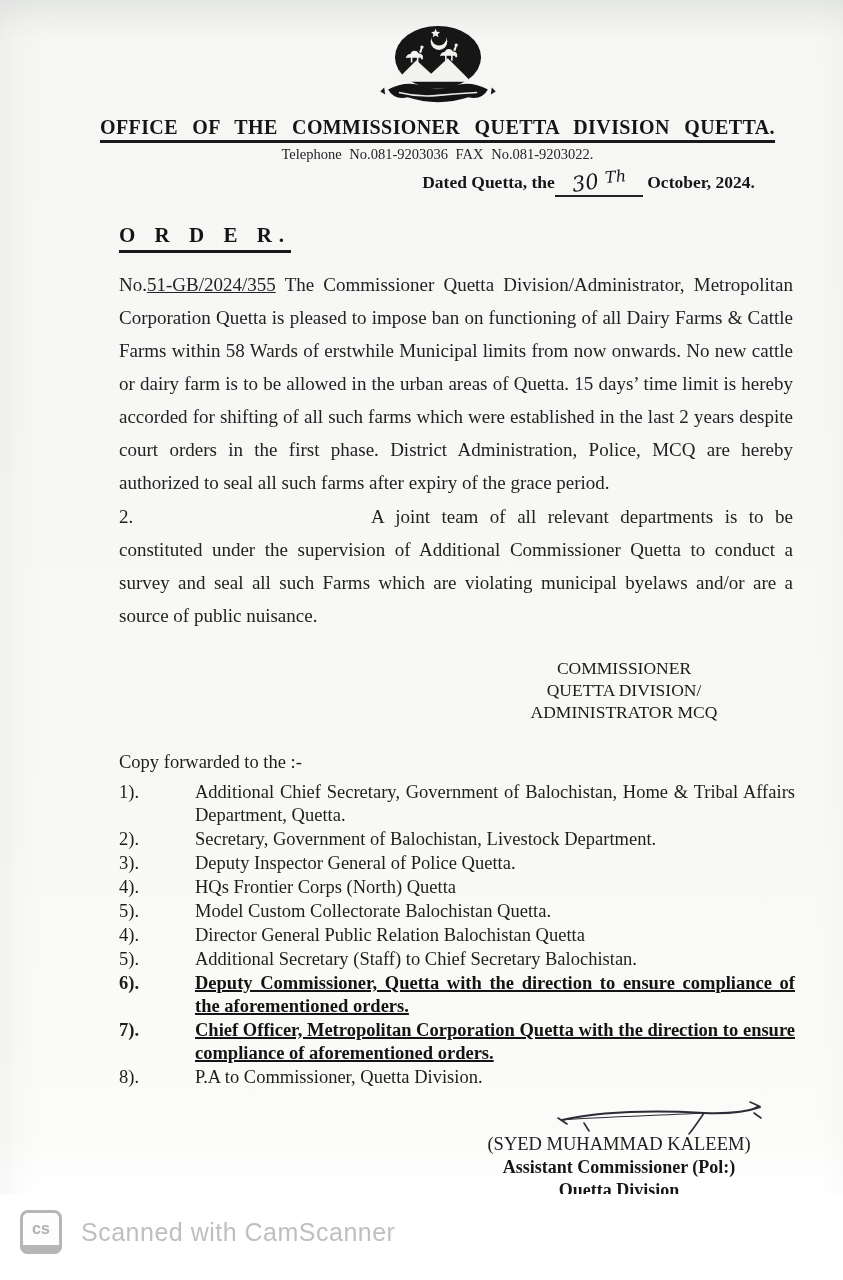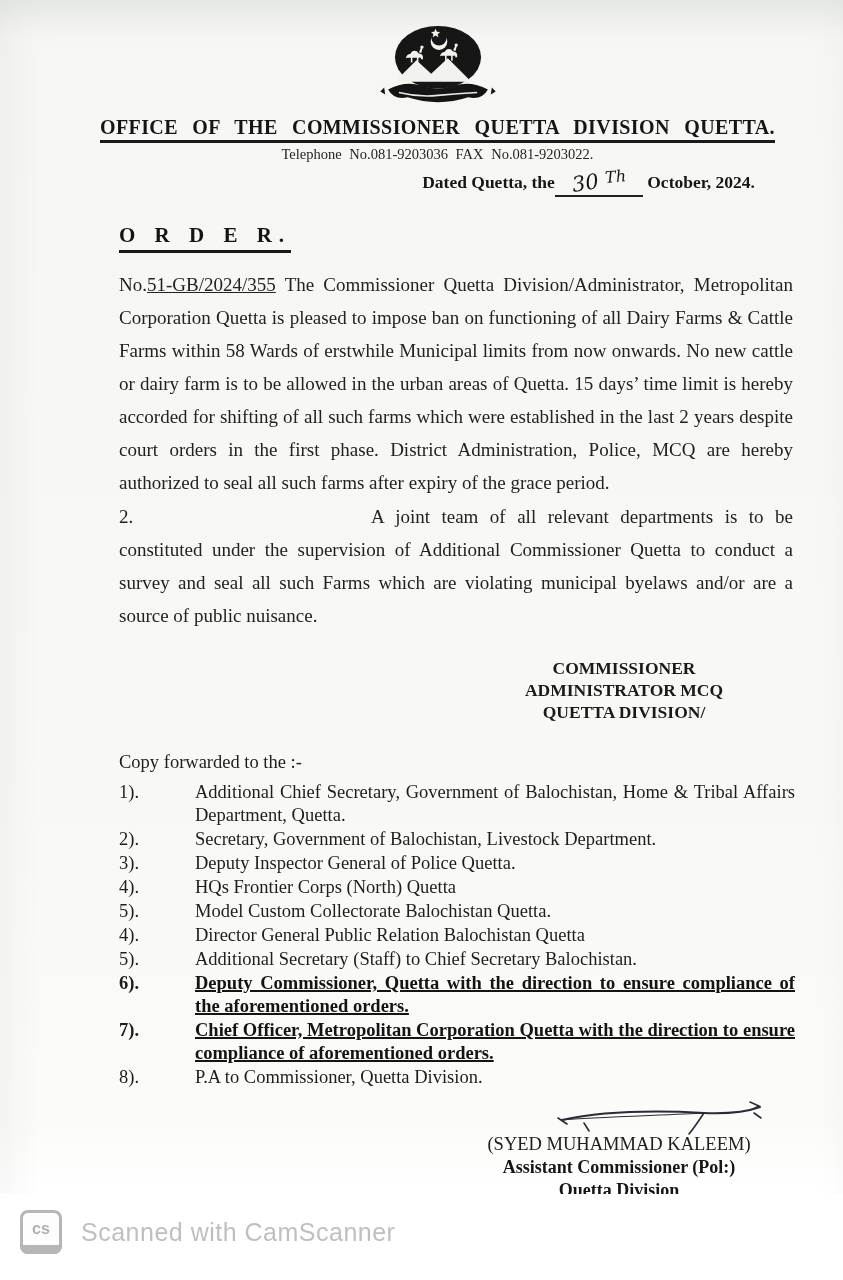--- a/index.html
+++ b/index.html
@@ -48,21 +48,21 @@
     display:inline-block;font-size:21px;font-weight:bold;letter-spacing:7px;
     border-bottom:3px solid #191919;padding-bottom:2px;color:#141414;
   }
   .para{width:674px;margin:15px 15px 0 103px;font-size:19px;line-height:33px;text-align:justify;color:#222;}
   .para.second{margin-top:1px;}
   .u{text-decoration:underline;}
   .pnum{display:inline-block;width:252px;}
   
   .sigblock{
     width:290px;margin:25px 0 12px 463px;text-align:center;
-    font-weight:bold;font-size:17.5px;line-height:22px;color:#1a1a1a;
+    font-weight:normal;font-size:17.5px;line-height:22px;color:#1a1a1a;
   }
   
   .copy-h{margin:29px 0 8px 103px;font-size:18.5px;}
   .dlist{margin-left:103px;width:676px;font-size:18.5px;}
   .li{display:flex;line-height:23px;margin-bottom:1px;}
   .li .num{flex:0 0 52px;}
   .li .txt{flex:1;text-align:justify;margin-left:24px;}
   .li.em .num{font-weight:bold;}
   .li.em .txt{font-weight:bold;text-decoration:underline;text-decoration-thickness:2px;color:#141414;}
   
@@ -135,22 +135,22 @@
   <div class="order-h-row">
     <span class="order-h">O R D E R.</span>
   </div>
 
   <p class="para"><span>No.</span><span class="u">51-GB/2024/355</span><span> The Commissioner Quetta Division/Administrator, Metropolitan Corporation Quetta is pleased to impose ban on functioning of all Dairy Farms &amp; Cattle Farms within 58 Wards of erstwhile Municipal limits from now onwards. No new cattle or dairy farm is to be allowed in the urban areas of Quetta. 15 days’ time limit is hereby accorded for shifting of all such farms which were established in the last 2 years despite court orders in the first phase. District Administration, Police, MCQ are hereby authorized to seal all such farms after expiry of the grace period.</span></p>
 
   <p class="para second"><span class="pnum">2.</span><span>A joint team of all relevant departments is to be constituted under the supervision of Additional Commissioner Quetta to conduct a survey and seal all such Farms which are violating municipal byelaws and/or are a source of public nuisance.</span></p>
 
   <div class="sigblock">
     <div>COMMISSIONER</div>
+    <div>QUETTA DIVISION/</div>
     <div>ADMINISTRATOR MCQ</div>
-    <div>QUETTA DIVISION/</div>
   </div>
 
   <div class="copy-h">Copy forwarded to the :-</div>
   <div class="dlist">
     <div class="li">
         <span class="num">1).</span>
         <span class="txt">Additional Chief Secretary, Government of Balochistan, Home &amp; Tribal Affairs Department, Quetta.</span>
       </div>
     <div class="li">
         <span class="num">2).</span>

